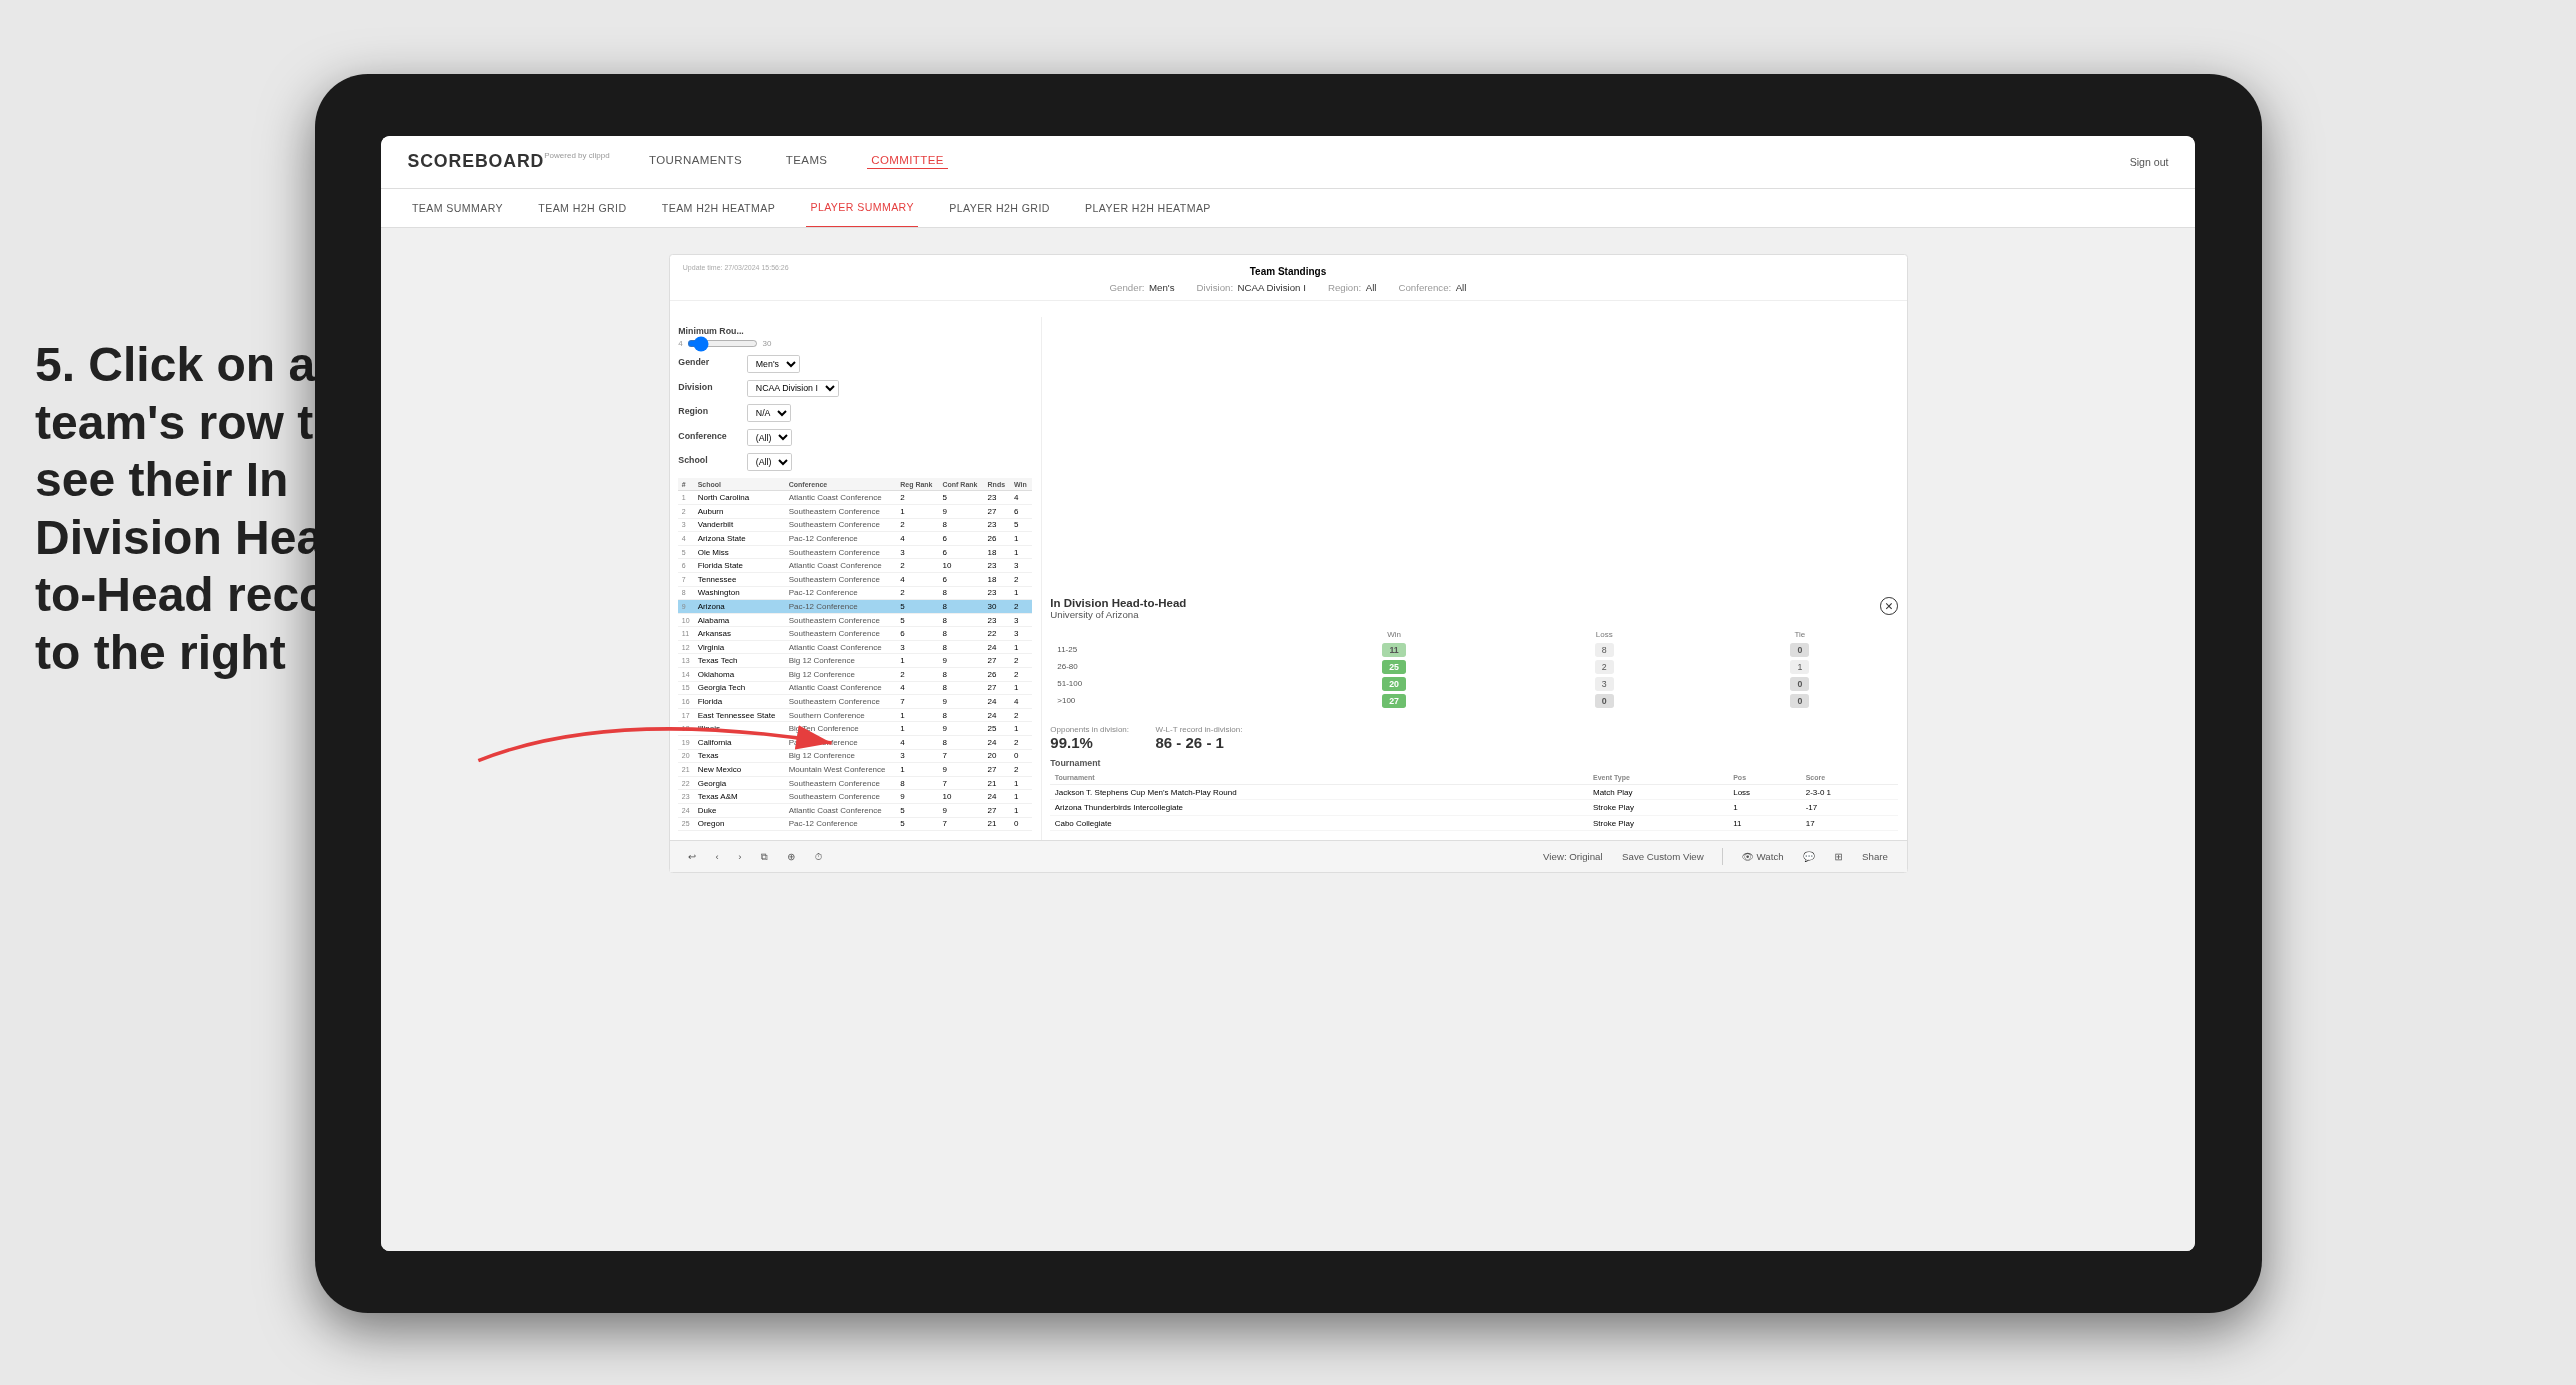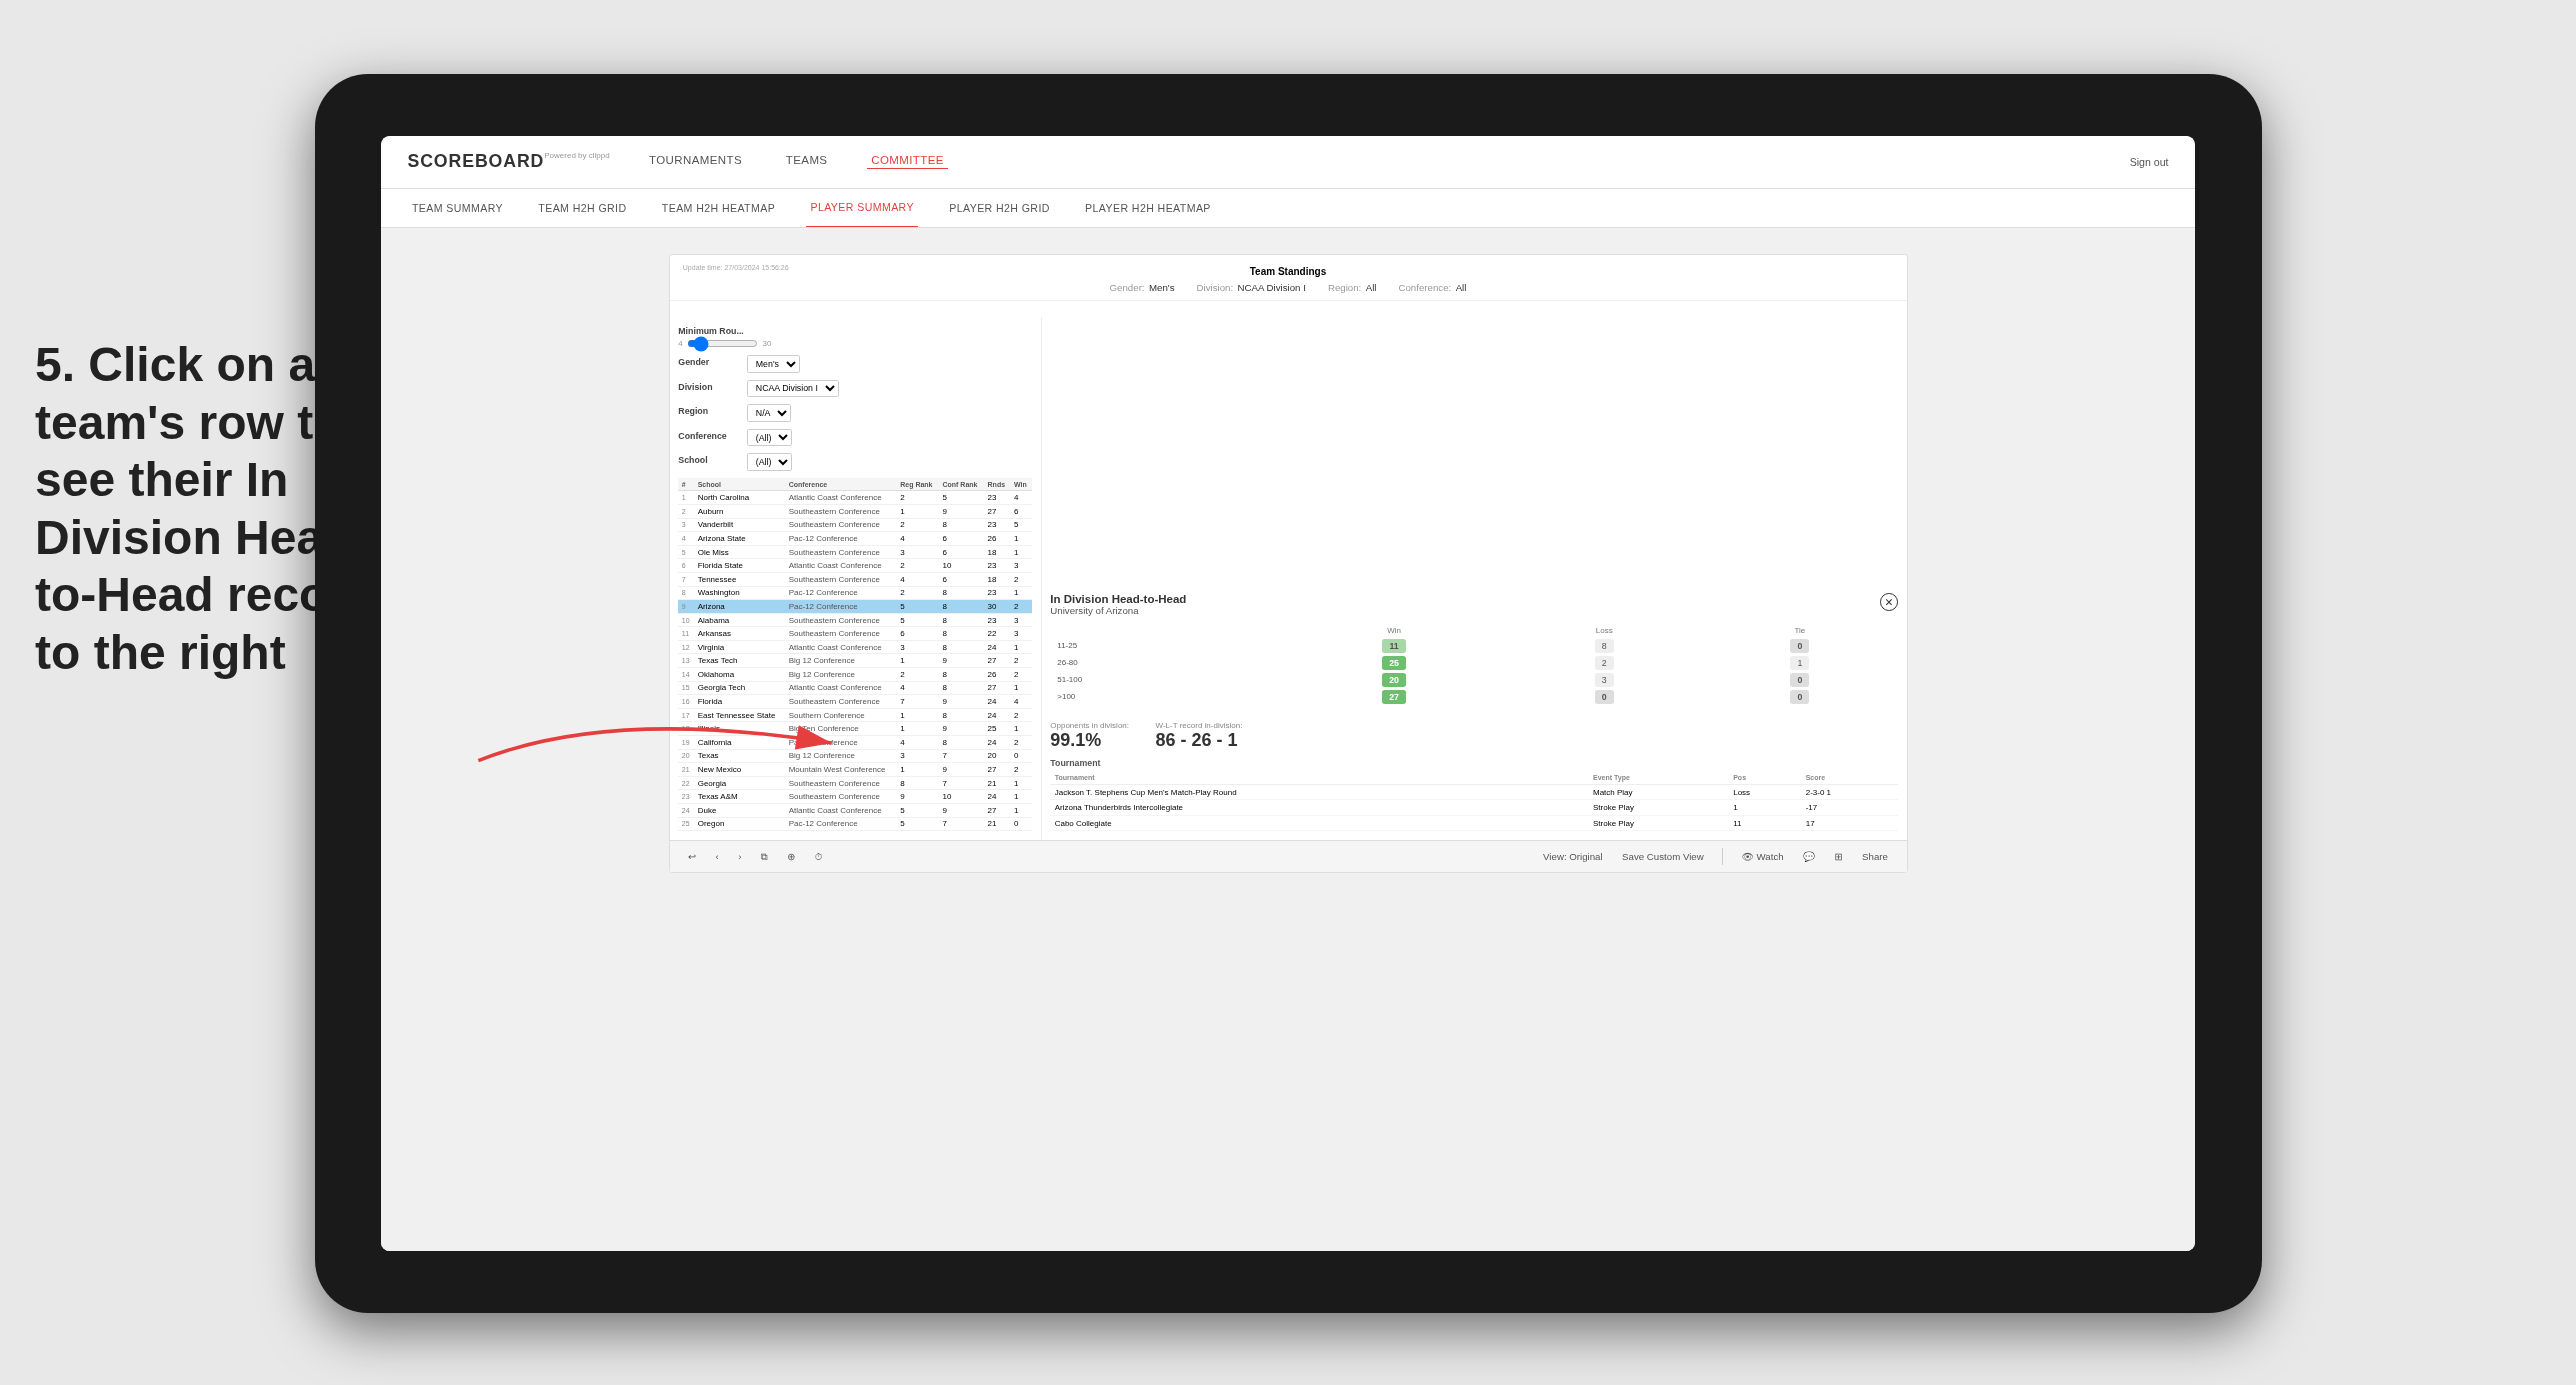--- a/index.html
+++ b/index.html
@@ -343,21 +343,21 @@
       margin: 7px 0;
       font-size: 8.8px;
     }
 
     .h2h-stat {
       display: flex;
       flex-direction: column;
     }
 
     .h2h-stat-label { color: #888; font-size: 8px; }
-    .h2h-stat-value { font-size: 18px; font-weight: bold; color: #333; }
+    .h2h-stat-value { font-size: 15px; font-weight: bold; color: #333; }
 
     
     .tournament-table {
       width: 100%;
       border-collapse: collapse;
       font-size: 8px;
     }
 
     .tournament-table th {
       font-size: 7px;

